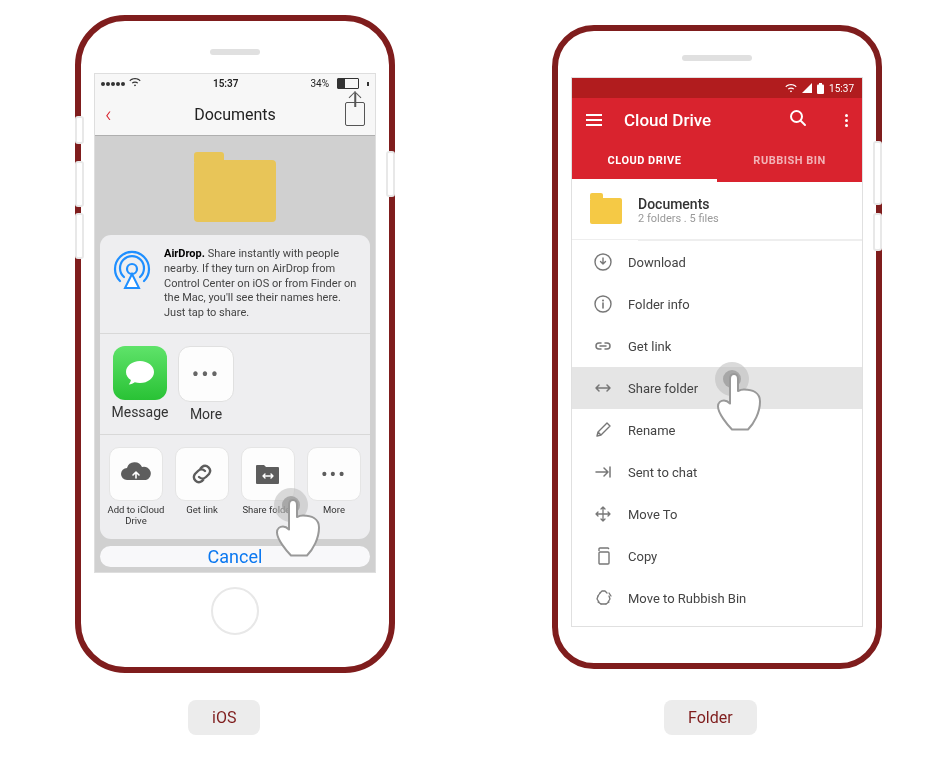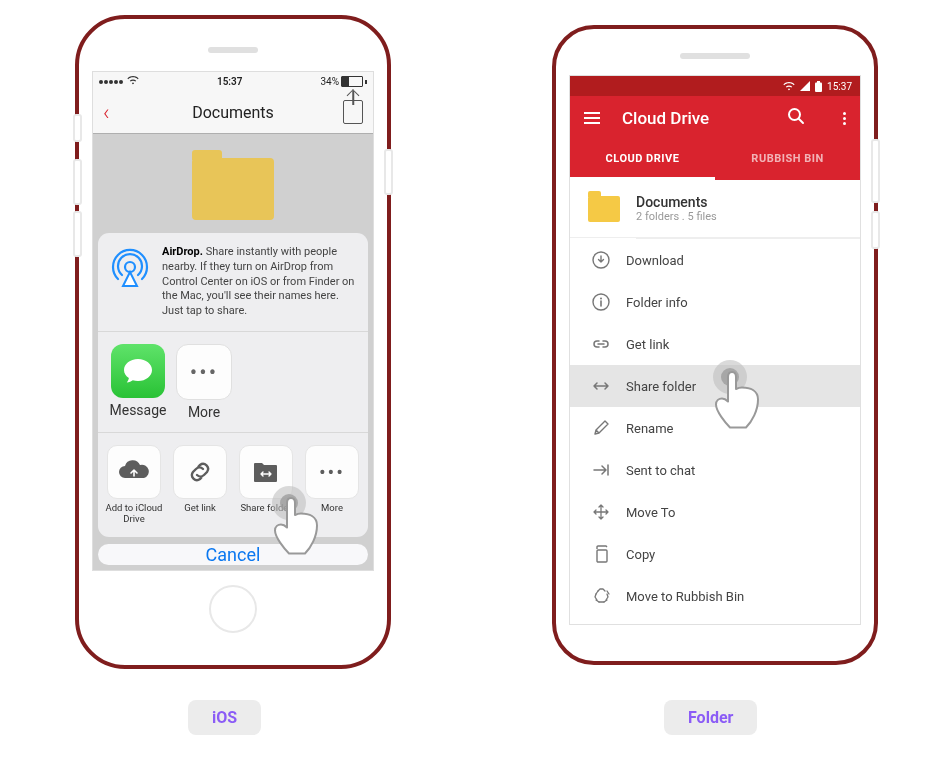--- a/index.html
+++ b/index.html
@@ -1,34 +1,34 @@
 <!DOCTYPE html>
 <html><head>
 <meta charset="utf-8">
 <style>
 body{margin:0;padding:0;background:#fff;font-family:-apple-system,BlinkMacSystemFont,"Segoe UI",Roboto,sans-serif;width:950px;height:766px;position:relative}
 .phone-wrap{position:absolute}
-.phone-frame{border:4px solid #7f1d1d;border-radius:50px;background:#fff;position:relative}
+.phone-frame{border:6px solid #7f1d1d;border-radius:50px;background:#fff;position:relative}
 
 .ios-phone{left:75px;top:15px;width:312px;height:650px}
 .ios-phone .phone-frame{width:308px;height:646px}
 .ios-speaker{width:50px;height:6px;background:#e0e0e0;border-radius:3px;margin:28px auto 6px}
 .ios-screen{width:280px;height:498px;margin:18px auto 0;border:1px solid #dedede;position:relative;overflow:hidden}
 .ios-home-btn{width:44px;height:44px;border:2px solid #e8e8e8;border-radius:50%;margin:14px auto 0}
 .ios-side-btn{position:absolute;background:#fff;border:2px solid #e8e8e8;width:5px;border-radius:3px}
 .ios-sb1{left:-6px;top:95px;height:24px}
 .ios-sb2{left:-6px;top:140px;height:42px}
 .ios-sb3{left:-6px;top:192px;height:42px}
 .ios-sb4{right:-6px;top:130px;height:42px}
 
 .ios-status{height:19px;background:#f7f7f7;display:flex;align-items:center;justify-content:space-between;padding:0 6px;font-size:10px;color:#222}
 .ios-dots{display:inline-flex;gap:1px}
 .ios-dots span{width:4px;height:4px;background:#333;border-radius:50%;display:inline-block}
 .ios-wifi{display:inline-block;margin-left:4px}
-.ios-bat{display:inline-flex;align-items:center;gap:2px}
+.ios-bat{display:inline-flex;align-items:center;gap:8px}
 .ios-bat-body{width:20px;height:9px;border:1px solid #333;border-radius:1px;position:relative}
 .ios-bat-body::after{content:"";position:absolute;left:0;top:0;bottom:0;width:34%;background:#333}
 .ios-bat-tip{width:2px;height:4px;background:#333}
 
 .ios-nav{height:42px;background:#f7f7f7;border-bottom:1px solid #ccc;display:flex;align-items:center;justify-content:space-between;padding:0 10px;position:relative}
 .ios-back{color:#d9232e;font-size:22px;font-weight:300}
 .ios-nav-title{font-size:16px;color:#222;position:absolute;left:0;right:0;text-align:center;pointer-events:none}
 .ios-share{width:18px;height:22px;border:1.5px solid #555;position:relative;border-radius:2px}
 .ios-share::before{content:"";position:absolute;left:50%;top:-10px;width:8px;height:8px;border-left:1.5px solid #555;border-top:1.5px solid #555;transform:translateX(-50%) rotate(45deg)}
 .ios-share::after{content:"";position:absolute;left:50%;top:-10px;width:1.5px;height:14px;background:#555;transform:translateX(-50%)}
@@ -82,21 +82,21 @@
 .and-folder-icn::before{content:"";position:absolute;left:0;top:-5px;width:13px;height:6px;background:#f5c945;border-radius:2px 2px 0 0}
 .and-folder-name{font-size:14px;color:#333;font-weight:500}
 .and-folder-sub{font-size:11px;color:#999}
 
 .and-item{display:flex;align-items:center;height:42px;padding:0 22px;gap:16px;font-size:13px;color:#444}
 .and-item.highlighted{background:#e5e5e5}
 .and-item-icon{width:18px;height:18px;display:flex;align-items:center;justify-content:center;color:#777;flex-shrink:0}
 
 .touch-pointer{position:absolute;width:72px;height:82px;pointer-events:none;z-index:20}
 
-.platform-label{position:absolute;top:700px;background:#ececec;border-radius:8px;padding:8px 24px;font-size:16px;color:#8b5cf6;font-weight:700}
+.platform-label{position:absolute;top:700px;background:#ececec;border-radius:8px;padding:8px 24px;font-size:16px;color:#7f1d1d;font-weight:400}
 .ios-label{left:188px}
 .android-label{left:664px}
 </style>
 </head>
 <body>
 
 <div class="phone-wrap ios-phone">
   <div class="phone-frame">
     <div class="ios-side-btn ios-sb1"></div>
     <div class="ios-side-btn ios-sb2"></div>

